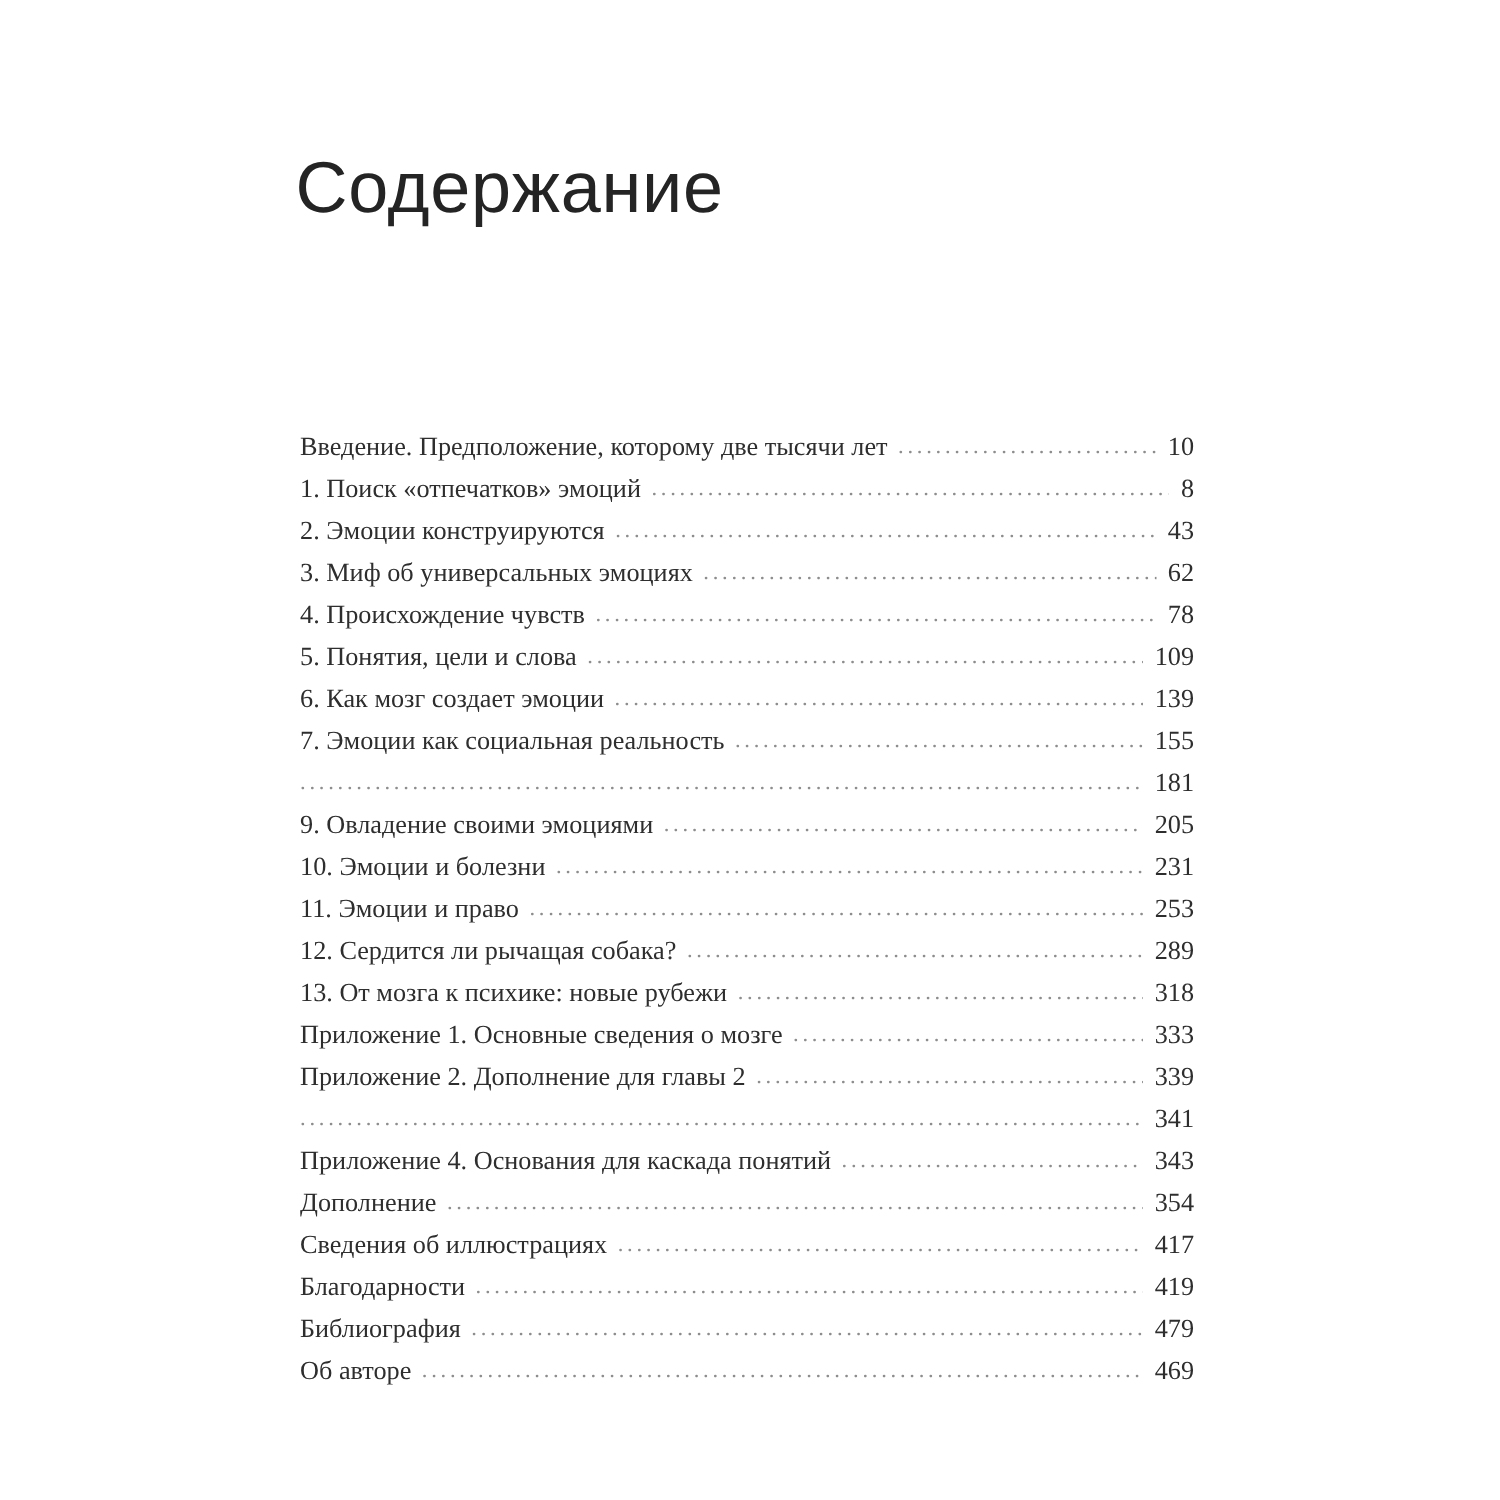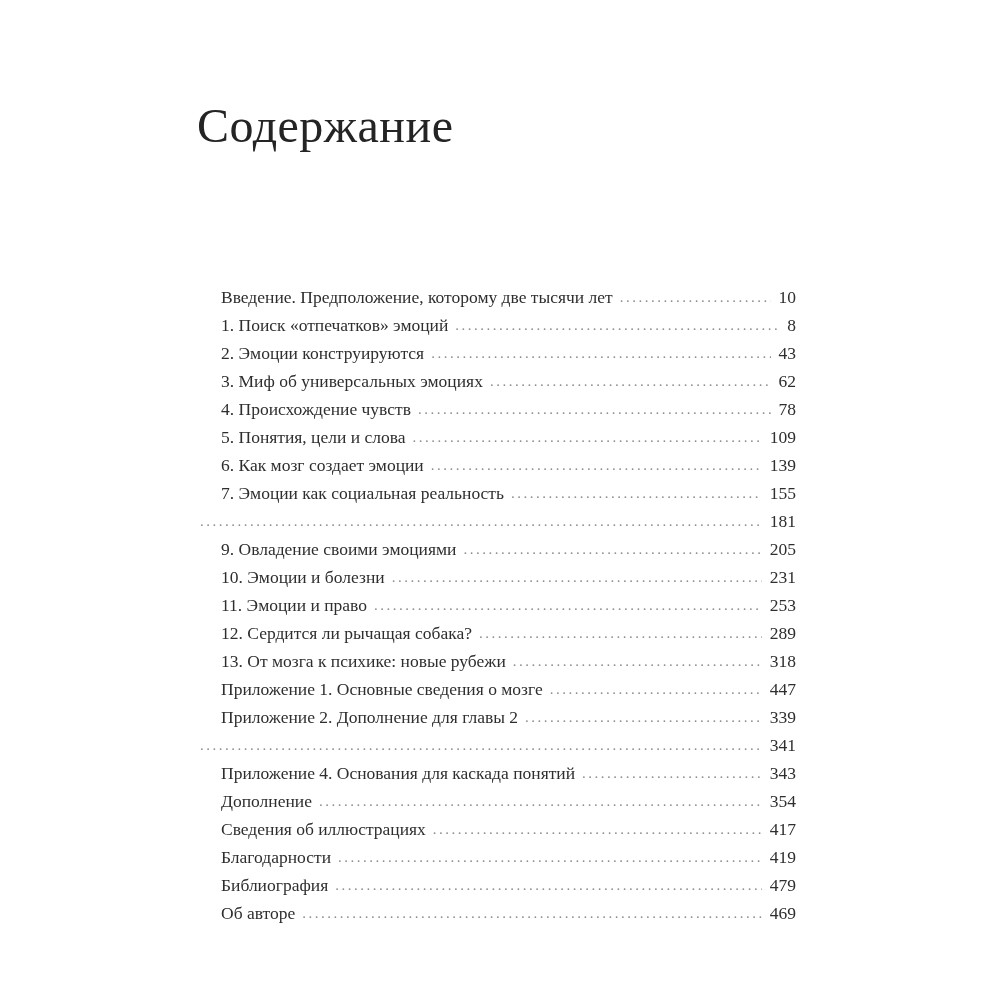--- a/index.html
+++ b/index.html
@@ -13,21 +13,21 @@
     height: 1000px;
     background: #ffffff;
     overflow: hidden;
     font-family: "Liberation Serif", serif;
   }
   .title {
     position: absolute;
     left: 197px;
     top: 98px;
     margin: 0;
-    font-family: Liberation Serif, serif;
+    font-family: Liberation Sans, sans-serif;
     font-weight: 300;
     font-size: 48px;
     letter-spacing: 0.5px;
     color: #242424;
   }
   .toc {
     position: absolute;
     left: 200px;
     top: 283px;
     width: 596px;
@@ -37,21 +37,20 @@
     align-items: baseline;
     height: 28px;
     line-height: 28px;
     font-size: 17.5px;
     color: #2e2e2e;
     white-space: nowrap;
   }
   .toc-label {
     flex: 0 0 auto;
     padding-right: 7px;
-    margin-left: 21px;
   }
   .dot-leader {
     flex: 1 1 auto;
     overflow: hidden;
     color: #8d8d8d;
     font-size: 15px;
     letter-spacing: 2.5px;
     transform: translateY(-1px);
   }
   .dot-leader::after {
@@ -149,21 +148,21 @@
 
   <div class="toc-row">
     <span class="toc-label">13. От мозга к психике: новые рубежи</span>
     <span class="dot-leader"></span>
     <span class="toc-page">318</span>
   </div>
 
   <div class="toc-row">
     <span class="toc-label">Приложение 1. Основные сведения о мозге</span>
     <span class="dot-leader"></span>
-    <span class="toc-page">447</span>
+    <span class="toc-page">333</span>
   </div>
 
   <div class="toc-row">
     <span class="toc-label">Приложение 2. Дополнение для главы 2</span>
     <span class="dot-leader"></span>
     <span class="toc-page">339</span>
   </div>
 
   <div class="toc-row">
     <span class="dot-leader"></span>

